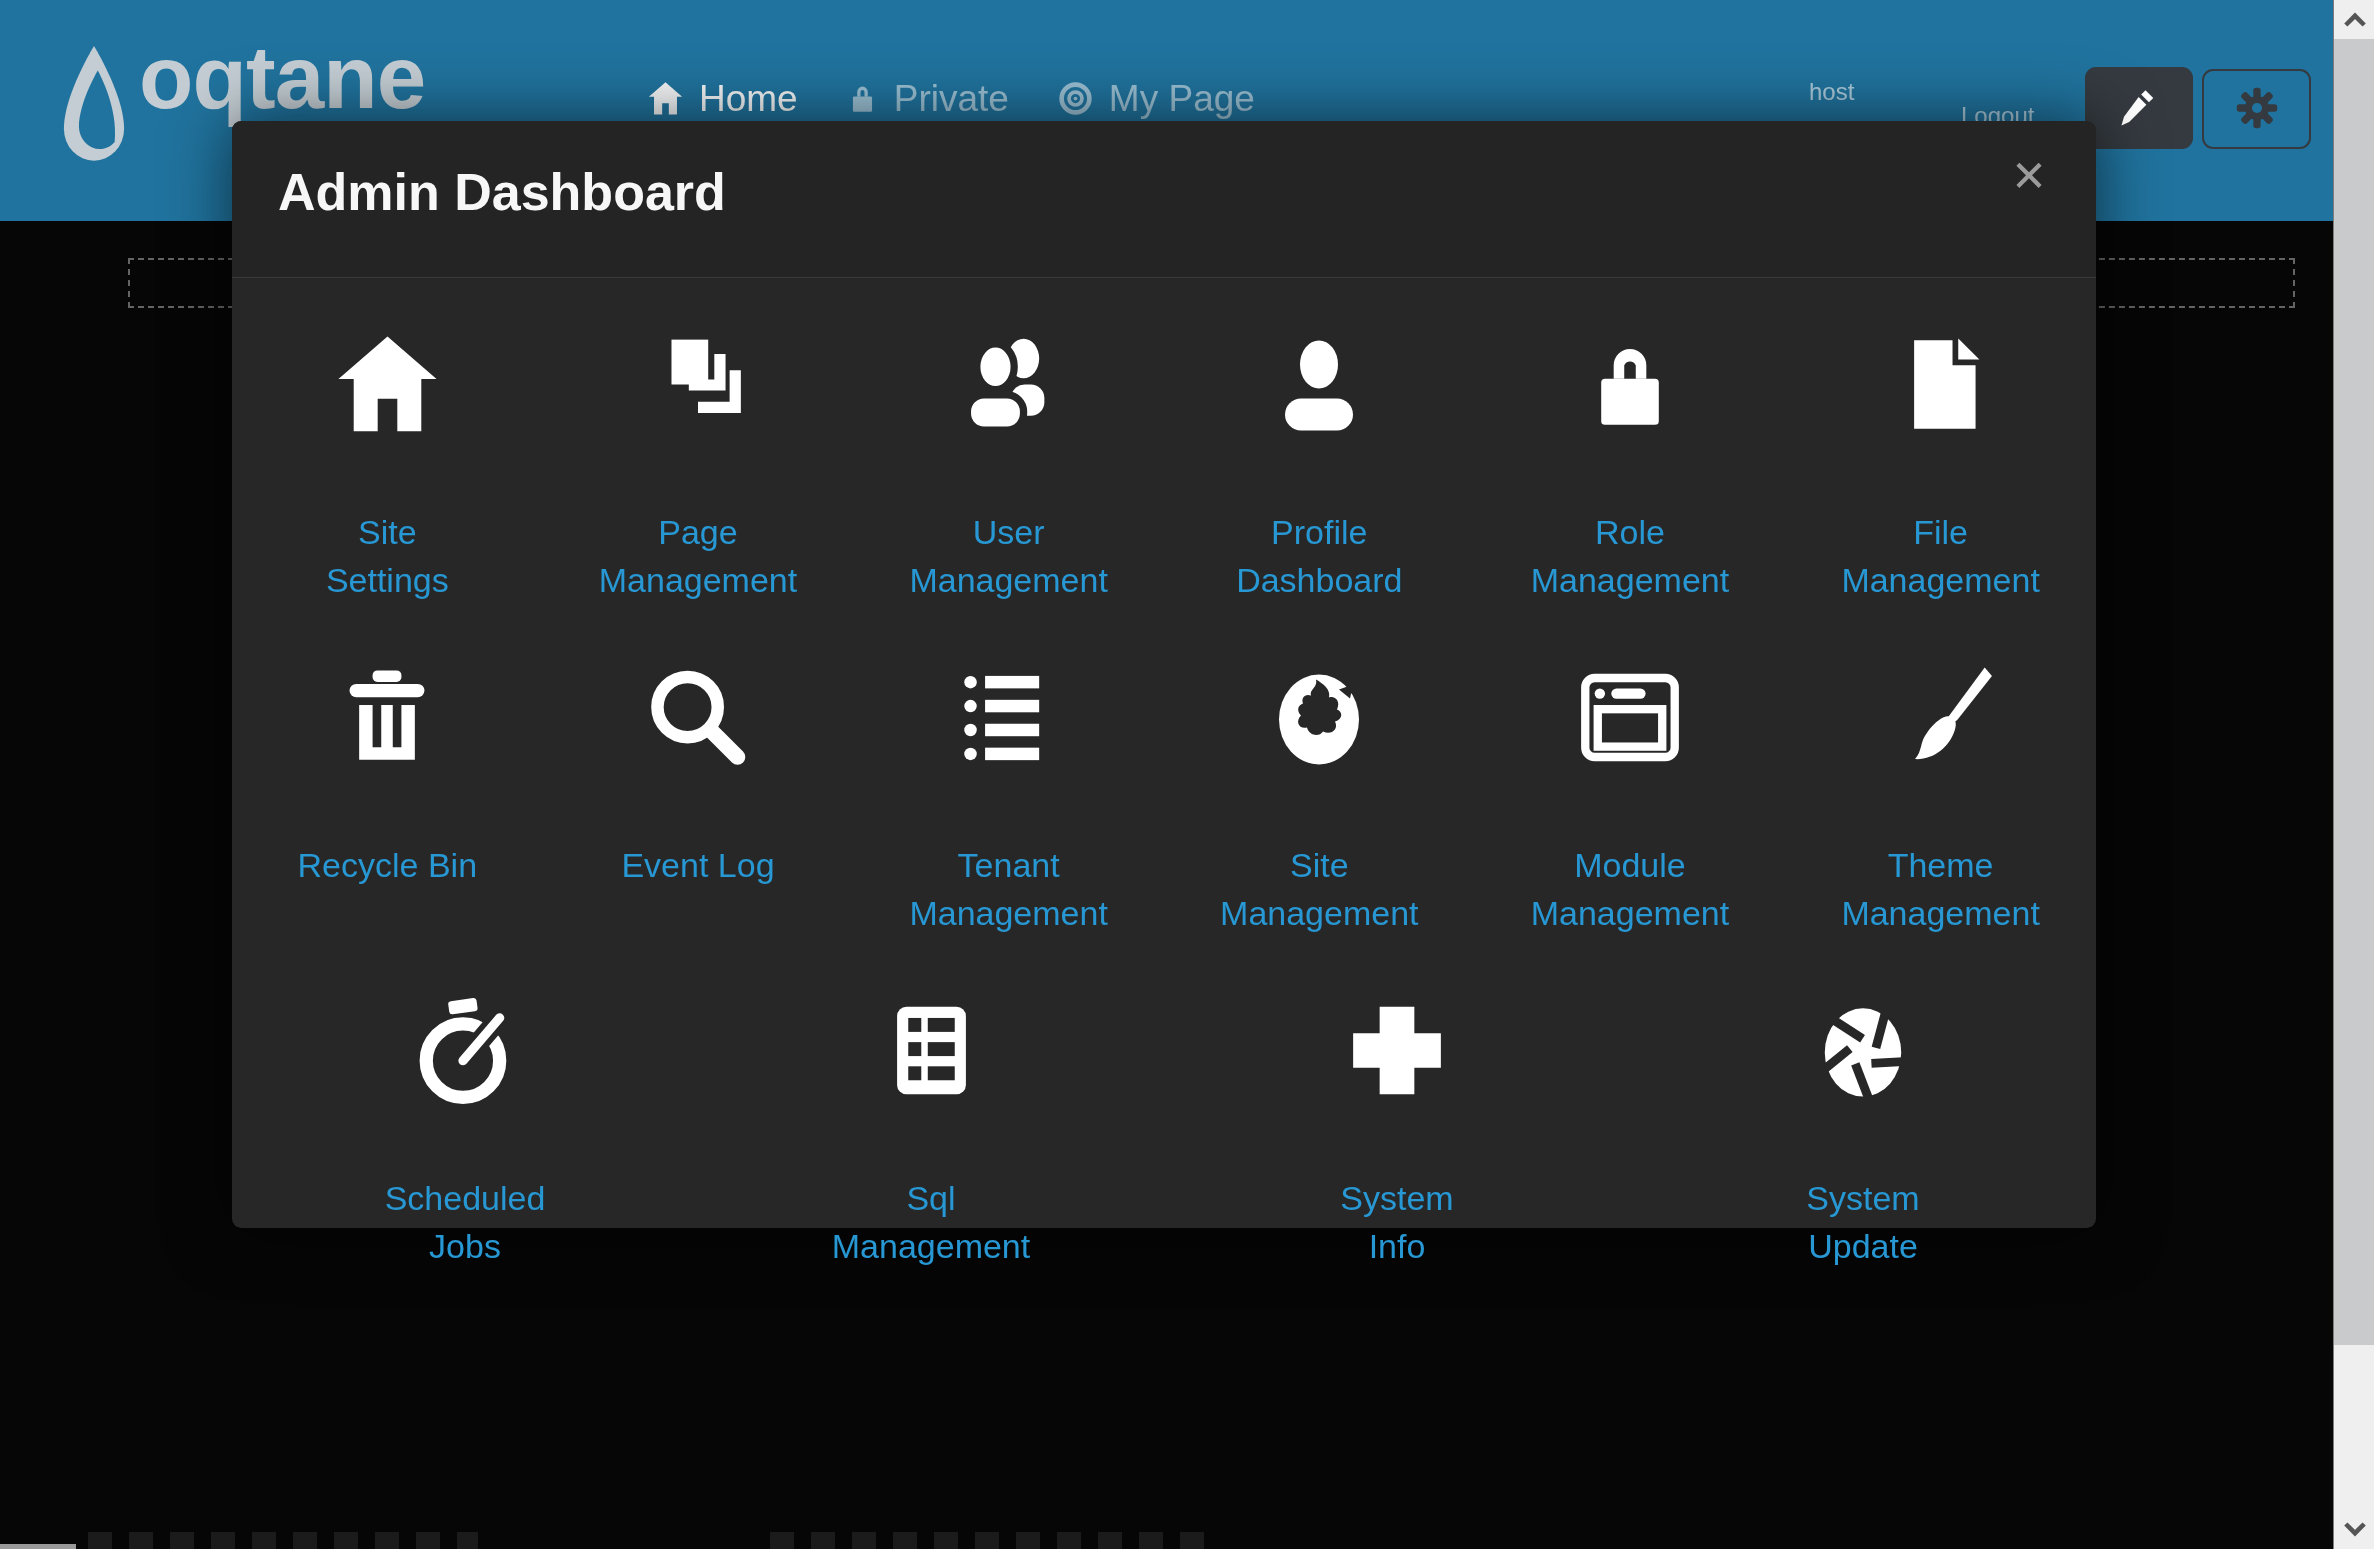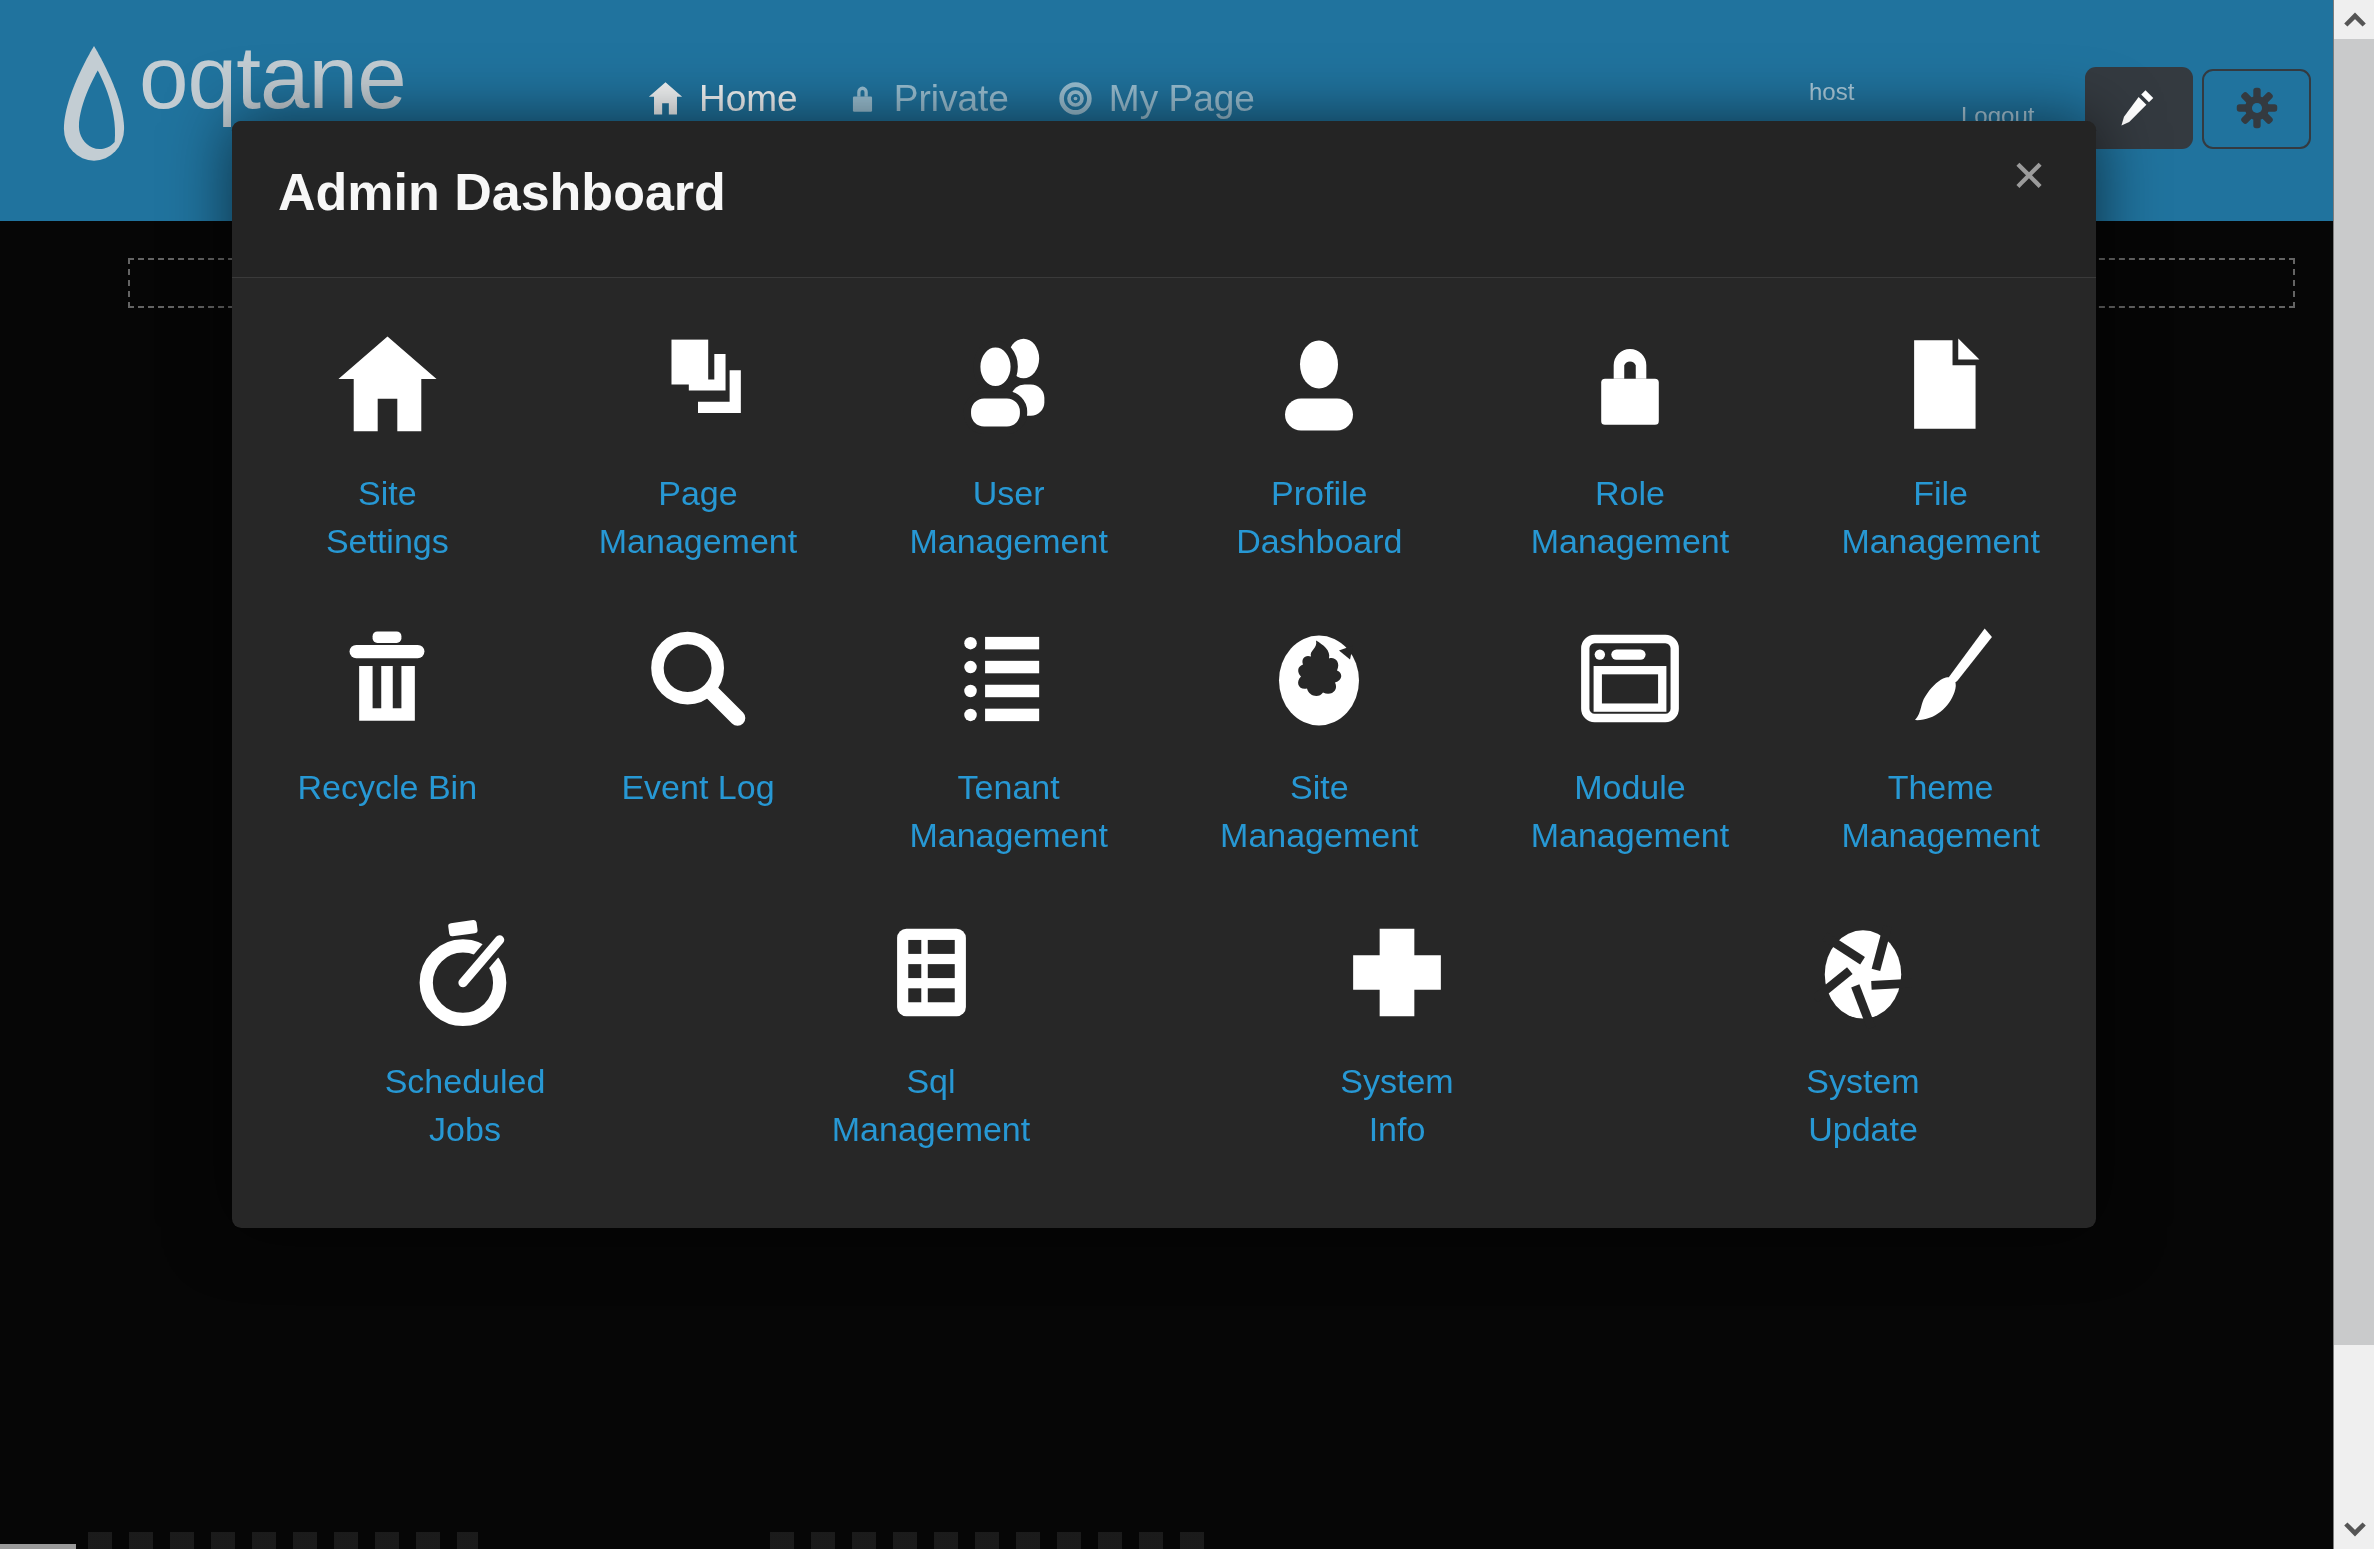--- a/index.html
+++ b/index.html
@@ -1,21 +1,21 @@
 <!DOCTYPE html>
 <html style="font-size:15px"><head>
 <meta charset="utf-8">
 <style>
   html,body{margin:0;padding:0;}
   body{width:2375px;height:1549px;overflow:hidden;background:#060606;
        font-family:"Liberation Sans","DejaVu Sans",sans-serif;position:relative;}
   
   .header{position:absolute;left:0;top:0;width:2334px;height:221px;background:#20739E;z-index:1;}
   .drop-logo{position:absolute;left:56px;top:46px;}
-  .logo-text{position:absolute;left:139px;top:26px;font-size:89px;font-weight:400;
+  .logo-text{position:absolute;left:139px;top:26px;font-size:89px;font-weight:700;
              color:#c3cdd3;letter-spacing:-0.9px;}
   .nav{position:absolute;left:647px;top:52px;height:93px;display:flex;gap:48px;}
   .nav-item{display:flex;align-items:center;gap:15px;font-size:37px;color:rgba(255,255,255,0.55);cursor:pointer;}
   .nav-item.active{color:#f4f6f7;}
   .nav-item svg{display:block;}
   .hdr-link{position:absolute;top:78px;font-size:24px;color:rgba(255,255,255,0.62);cursor:pointer;}
   .hdr-link.host{left:1809px;}
   .hdr-link.logout{left:1961px;margin-top:24px;}
   .edit-btn{position:absolute;left:2085px;top:67px;width:108px;height:82px;background:#343a40;
             border:none;border-radius:11px;display:flex;align-items:center;justify-content:center;cursor:pointer;}
@@ -32,21 +32,21 @@
   
   .modal{position:absolute;left:232px;top:121px;width:1864px;height:1107px;background:#272727;
          border-radius:9.3px;box-shadow:0 0 65px rgba(0,0,0,0.6);z-index:10;}
   .modal-header{position:relative;height:156px;border-bottom:0.9px solid #3a3a3a;background:#242424;
                 border-radius:9.3px 9.3px 0 0;}
   .modal-title{position:absolute;left:46px;top:41px;font-size:52px;color:#f7f7f7;font-weight:700;}
   .modal-close{position:absolute;right:43px;top:33px;font-size:43px;color:#9b9b9b;font-weight:700;
                background:none;border:none;cursor:pointer;line-height:1;font-family:"DejaVu Sans",sans-serif;}
   .modal-body{padding:45px 0 0 0;}
   .tile-row{display:flex;align-items:flex-start;margin-bottom:52px;}
-  .tile{width:16.6667%;display:flex;flex-direction:column;align-items:center;cursor:pointer;}
+  .tile{width:16.6667%;display:flex;flex-direction:column;align-items:center;cursor:pointer;gap:39px;}
   .row-4 .tile{width:25%;justify-content:space-between;}
   .tile-icon{height:122px;display:flex;align-items:center;justify-content:center;}
   .tile-label{margin-top:24px;font-size:34px;line-height:48px;color:#2798d4;text-align:center;
               white-space:pre-line;}
   
   .scrollbar{position:absolute;right:0;top:0;width:41px;height:1549px;background:#efefef;
              border-left:0.9px solid #7d7d7d;z-index:20;}
   .sb-arrow{position:absolute;left:0;width:41px;height:39px;background:#efefef;display:flex;
             align-items:center;justify-content:center;cursor:pointer;}
   .sb-up{top:0;} .sb-down{bottom:0;}

